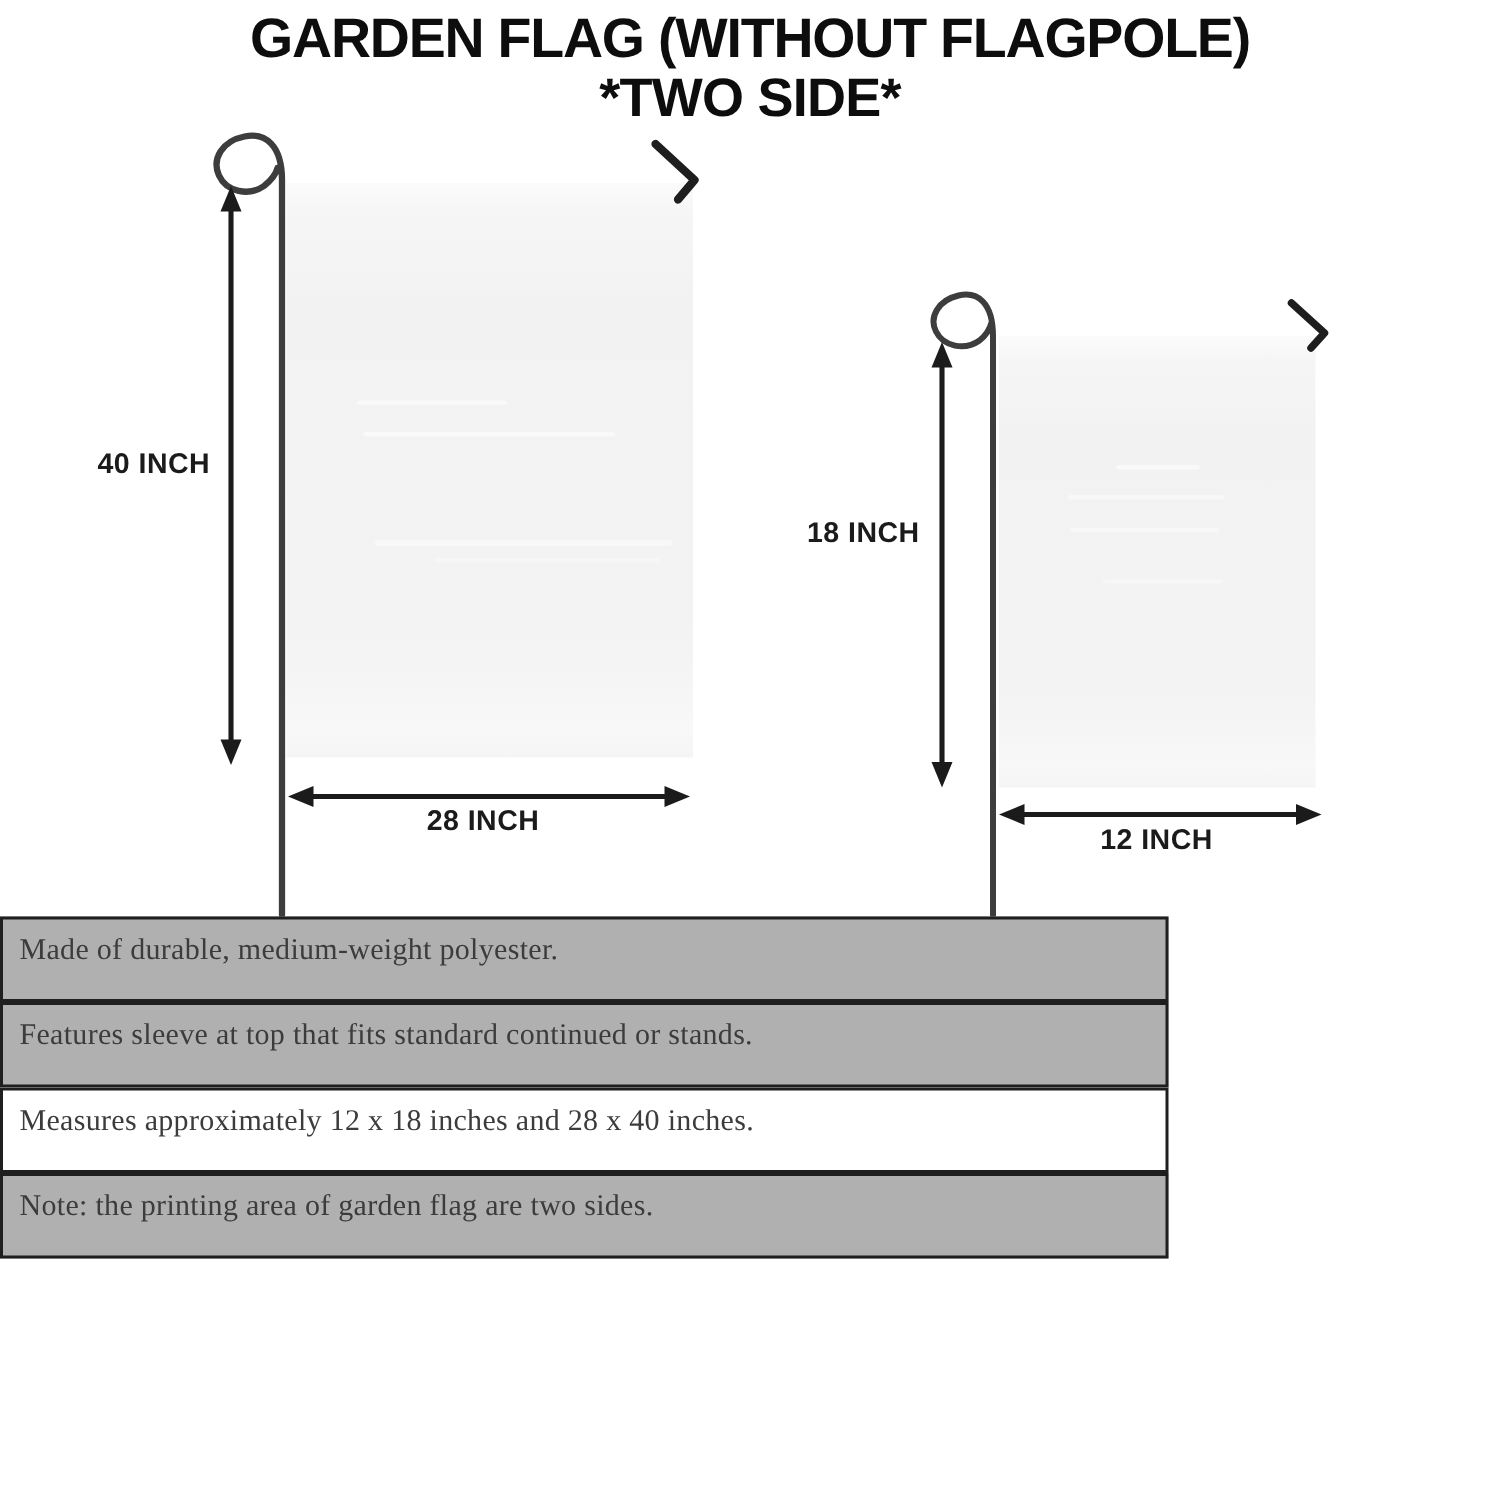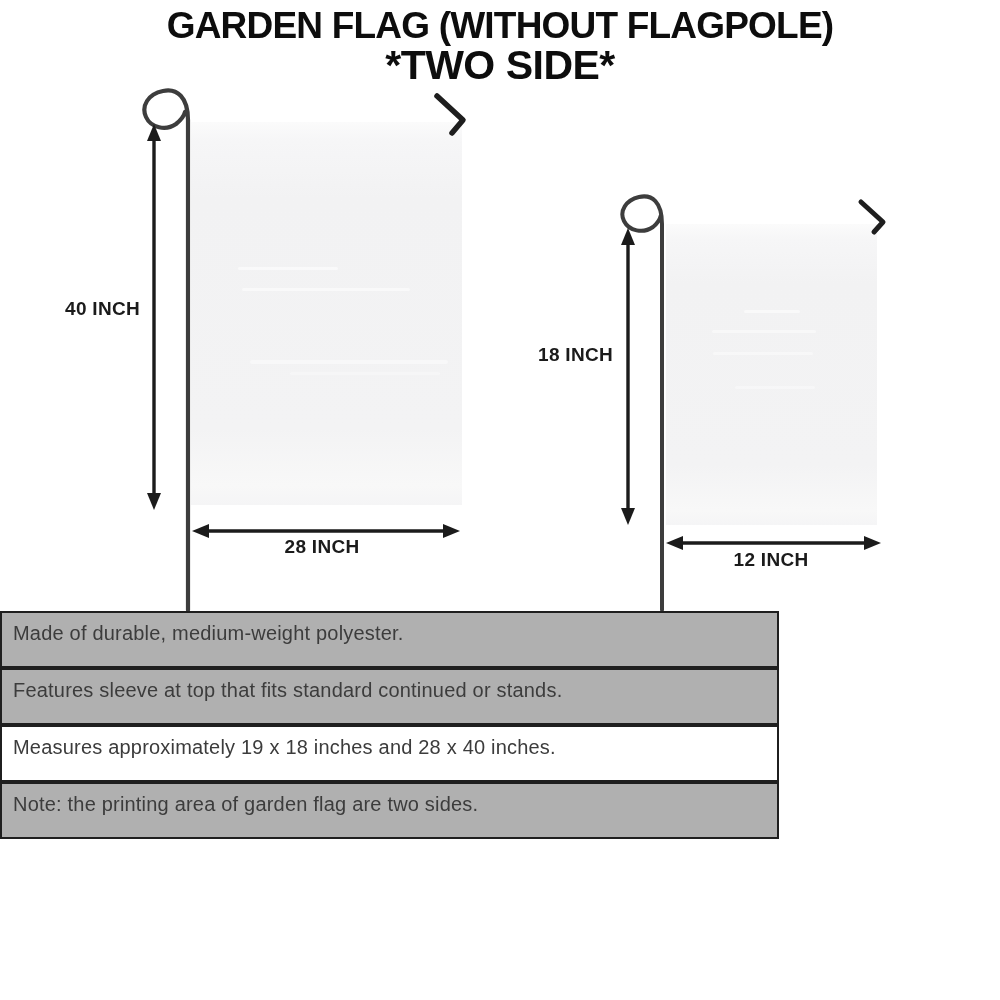--- a/index.html
+++ b/index.html
@@ -8,28 +8,28 @@
     width:1000px;height:1000px;
     background:#ffffff;
     overflow:hidden;
     font-family:"Liberation Sans", sans-serif;
   }
   .title{
     position:absolute;top:5px;left:0;width:1000px;
     text-align:center;color:#0d0d0d;font-weight:800;
   }
   .title-line1{font-size:37px;line-height:41px;letter-spacing:-0.8px;}
-  .title-line2{font-size:41px;line-height:38px;letter-spacing:-0.5px;}
+  .title-line2{font-size:36px;line-height:38px;letter-spacing:-0.5px;}
   .diagram{position:absolute;top:0;left:0;}
   .dim-label{
     font-family:"Liberation Sans", sans-serif;
     font-size:19px;font-weight:bold;fill:#1b1b1b;letter-spacing:0.3px;
   }
   .features{
-    position:absolute;top:611px;left:0;width:779px;
+    position:absolute;top:611px;left:0;width:779px;font-family:Liberation Serif, serif;
   }
   .feature-row{
     box-sizing:border-box;width:100%;height:57px;
     border:2px solid #1f1f1f;background:#ffffff;
     padding:7px 11px;font-size:20px;line-height:26px;
     color:#3c3c3c;letter-spacing:0.2px;
   }
   .feature-row.shaded{background:#b0b0b0;}
 </style>
 </head>
@@ -104,17 +104,17 @@
         <polygon points="666,543 683,536 683,550" stroke="none"></polygon>
         <polygon points="881,543 864,536 864,550" stroke="none"></polygon>
       </g>
       <text class="dim-label" x="771" y="566" text-anchor="middle">12 INCH</text>
     </g>
   </svg>
 
   <div class="features">
       <div class="feature-row shaded">Made of durable, medium-weight polyester.</div>
       <div class="feature-row shaded">Features sleeve at top that fits standard continued or stands.</div>
-      <div class="feature-row">Measures approximately 19 x 18 inches and 28 x 40 inches.</div>
+      <div class="feature-row">Measures approximately 12 x 18 inches and 28 x 40 inches.</div>
       <div class="feature-row shaded">Note: the printing area of garden flag are two sides.</div>
     </div>
 
 </div>
 
 </body></html>

